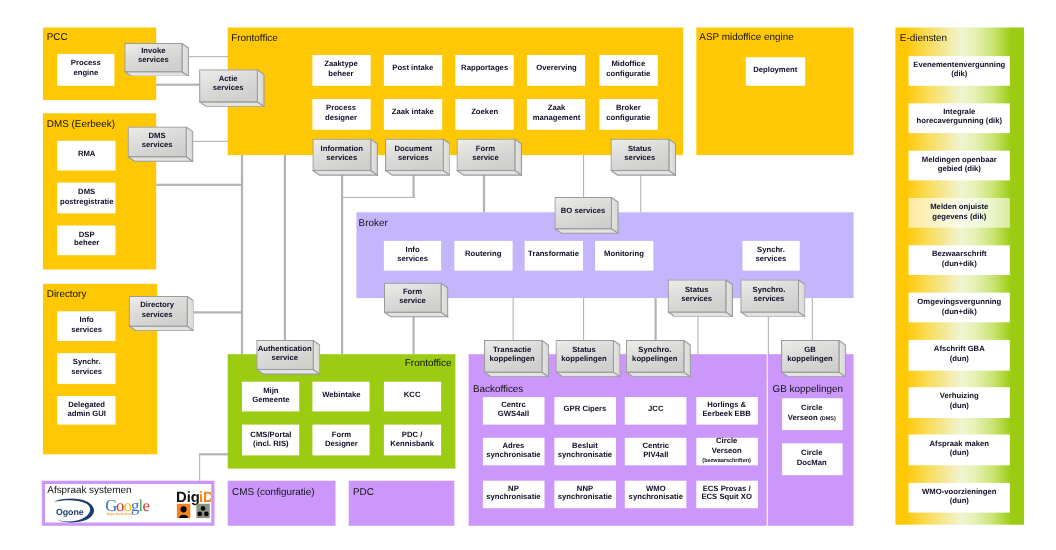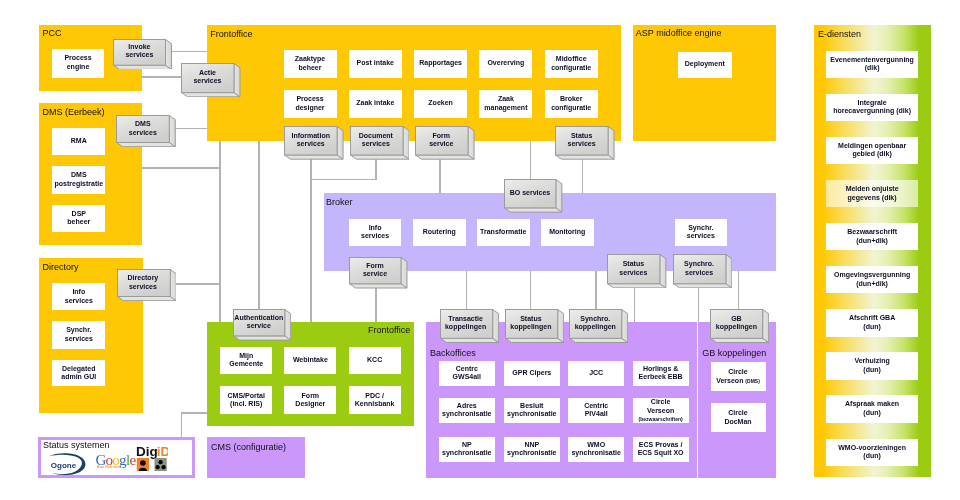--- a/index.html
+++ b/index.html
@@ -228,22 +228,25 @@
   <span><span>Circle
 Verseon </span><span class="sub">(DMS)</span></span>
 </div>
 <div class="wb" style="left:710.5px;top:403px;width:55px;height:29px;font-size:7px;line-height:8.6px;">
   <span>Circle
 DocMan</span>
 </div>
 <div class="grp" style="background:#cc97fb;left:207.3px;top:437.3px;width:98.1px;height:40.8px;">
   <div class="gt" style="left:3.6px;top:4.3px;">CMS (configuratie)</div>
 </div>
+<div class="grp" style="background:#cc97fb;left:317.3px;top:437.3px;width:95.8px;height:40.8px;">
+  <div class="gt" style="left:3.6px;top:4.3px;">PDC</div>
+</div>
 <div class="grp" style="left:37.9px;top:437px;width:157.2px;height:40.7px;background:#fff;border:3px solid #cc97fb;"></div>
-<div class="gt" style="left:43px;top:440px;color:#0d0d0d;">Status systemen</div>
+<div class="gt" style="left:43px;top:440px;color:#0d0d0d;">Afspraak systemen</div>
 
 <div class="grp" style="left:813.5px;top:24.5px;width:117.5px;height:452.5px;background:linear-gradient(to right,#ffc805 0%,#ffc805 8%,#fad94a 22%,#f4e894 38%,#f2f4d2 51%,#e6f0b4 62%,#c9e472 76%,#9bcc12 90%,#9bcc12 100%);"></div>
 <div class="gt" style="left:818px;top:28.5px;">E-diensten</div>
 <div class="wb" style="left:826.2px;top:50.6px;width:91.8px;height:27.4px;font-size:7px;line-height:8.6px;">
   <span>Evenementenvergunning
 (dik)</span>
 </div>
 <div class="wb" style="left:826.2px;top:93.7px;width:91.8px;height:27.4px;font-size:7px;line-height:8.6px;">
   <span>Integrale
 horecavergunning (dik)</span>
@@ -630,21 +633,21 @@
  <g font-family="Liberation Serif, serif" font-size="152">
   <text x="-4" y="118" fill="#3a6cc8">G</text>
   <text x="94" y="118" fill="#d6372b">o</text>
   <text x="162" y="118" fill="#f2c200">o</text>
   <text x="230" y="118" fill="#3a6cc8">g</text>
   <text x="300" y="118" fill="#3faa4f">l</text>
   <text x="336" y="118" fill="#d6372b">e</text>
  </g>
  <text x="8" y="150" font-family="Liberation Sans, sans-serif" font-size="30" font-weight="bold" fill="#f2a13c">Maps Nederland</text>
 </svg></div>
-<div style="position:absolute;left:136px;top:443.5px;width:32px;height:28px;">
+<div style="position:absolute;left:160px;top:443.5px;width:32px;height:28px;">
 <svg width="32" height="28" viewBox="0 0 320 280">
  <text x="0" y="120" font-family="Liberation Sans, sans-serif" font-size="135" font-weight="bold" fill="#131313">Dig</text>
  <text x="208" y="120" font-family="Liberation Sans, sans-serif" font-size="135" font-weight="bold" fill="#f5821f">iD</text>
  <rect x="8" y="140" width="122" height="130" fill="#f5821f"></rect>
  <circle cx="69" cy="190" r="28" fill="#000"></circle>
  <path d="M28 270 C28 228 110 228 110 270 Z" fill="#000"></path>
  <rect x="185" y="140" width="122" height="130" fill="#8b9382"></rect>
  <circle cx="246" cy="182" r="21" fill="#000"></circle>
  <circle cx="216" cy="232" r="21" fill="#000"></circle>
  <circle cx="276" cy="232" r="21" fill="#000"></circle>

